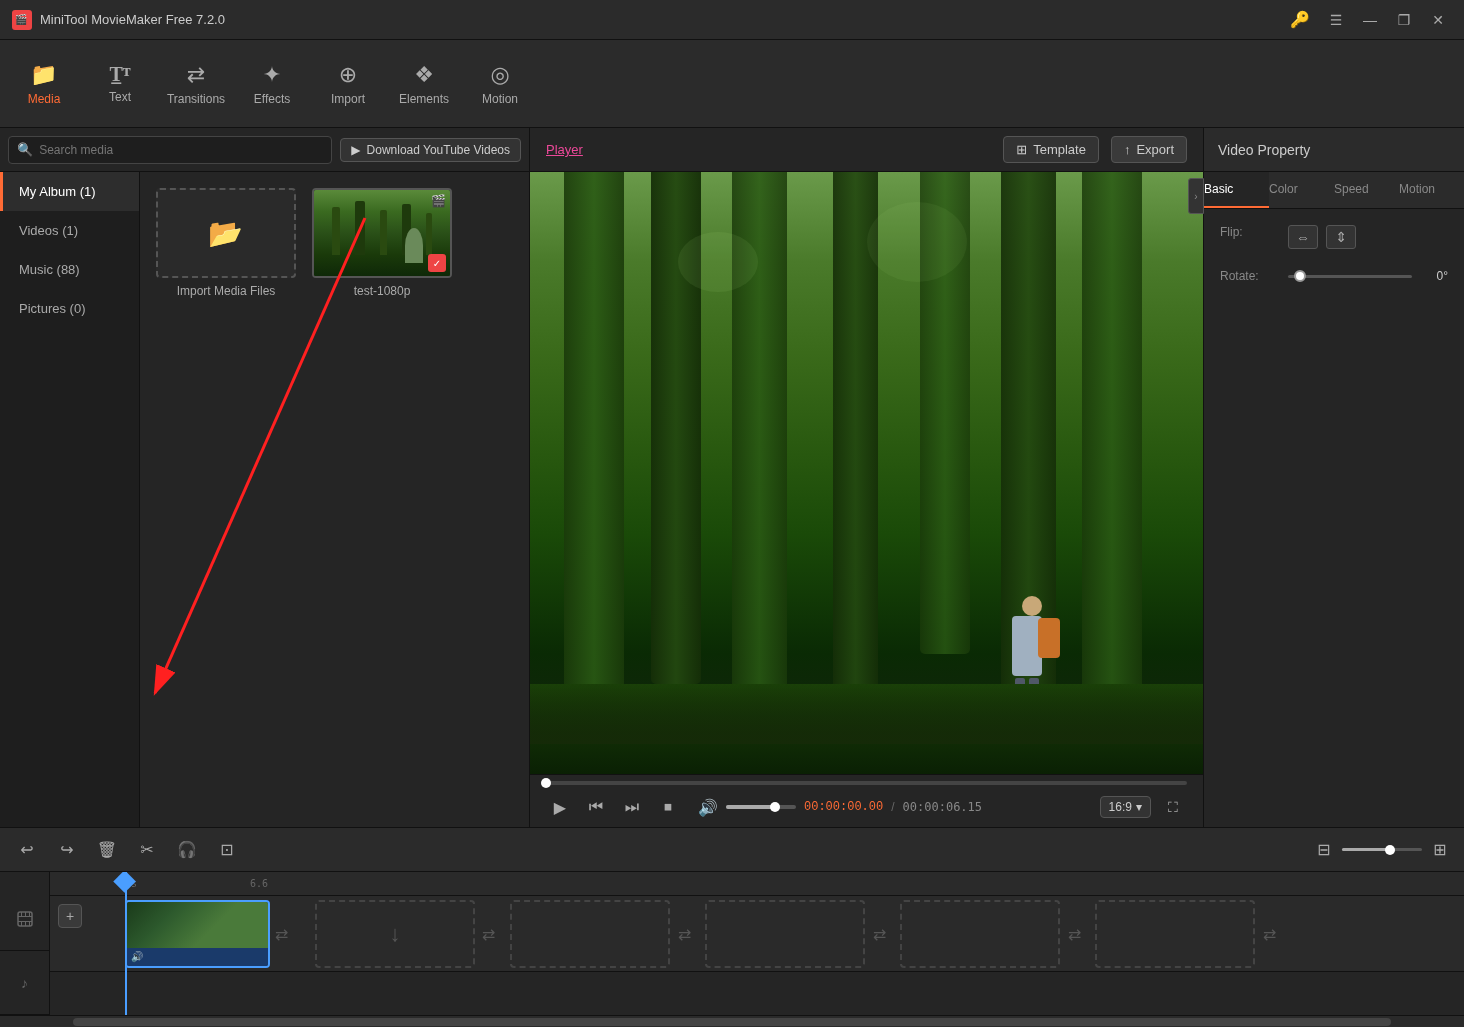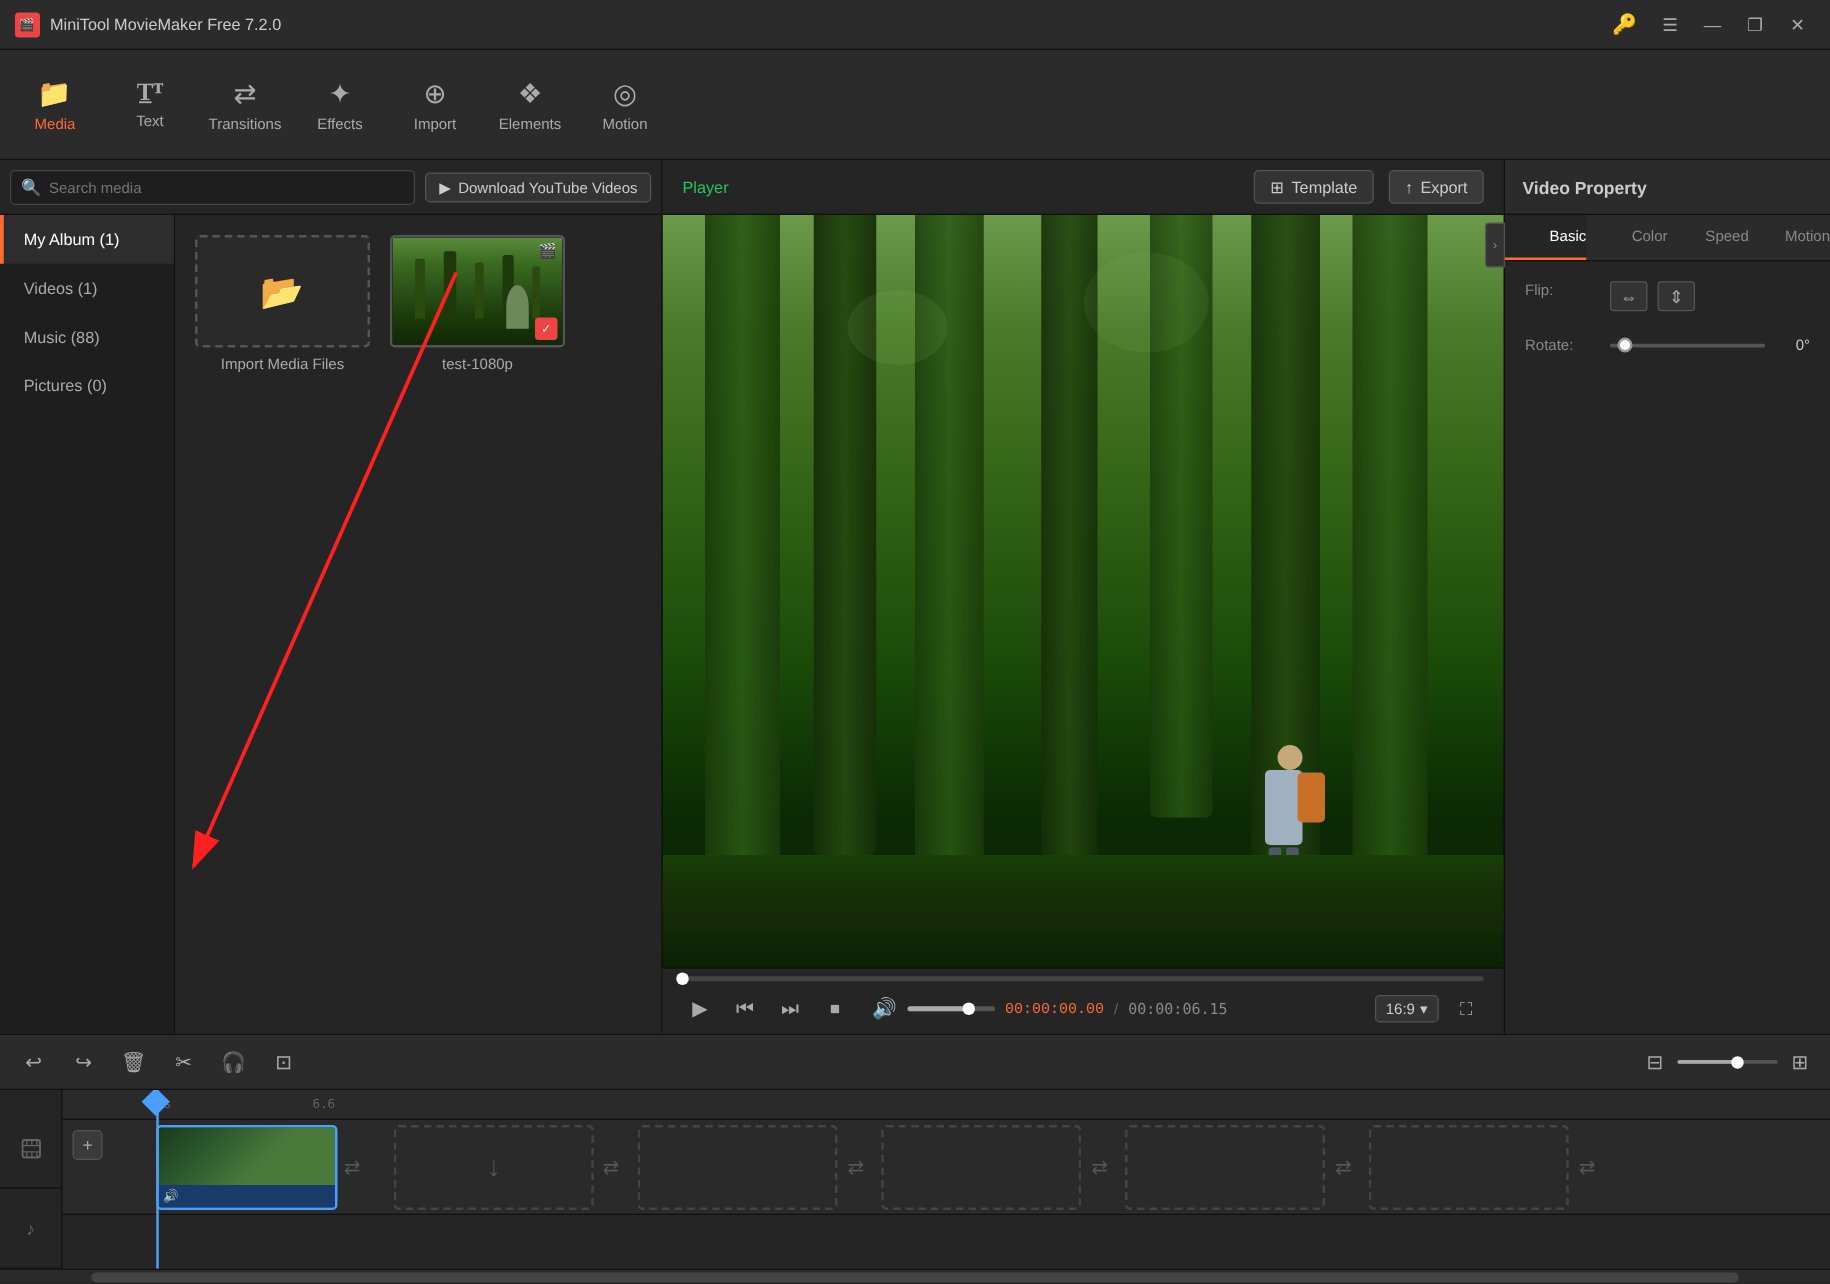--- a/index.html
+++ b/index.html
@@ -183,21 +183,21 @@
     }
     #player-header {
       height: 44px;
       background: #252525;
       display: flex;
       align-items: center;
       padding: 0 16px;
       gap: 12px;
       border-bottom: 1px solid #111;
     }
-    #player-header .player-title { color: #22c55e; font-size: 13px; }
+    #player-header .player-title { color: #ec4899; font-size: 13px; text-decoration: underline; }
     #player-header .spacer { flex: 1; }
     .player-btn {
       display: flex;
       align-items: center;
       gap: 6px;
       background: #333;
       border: 1px solid #555;
       border-radius: 4px;
       padding: 5px 12px;
       color: #ccc;
@@ -292,32 +292,32 @@
       flex-direction: column;
     }
     #right-panel .panel-header {
       height: 44px;
       background: #2b2b2b;
       display: flex;
       align-items: center;
       padding: 0 14px;
       border-bottom: 1px solid #111;
     }
-    .panel-title { font-size: 14px; color: #ccc; font-weight: bold; }
+    .panel-title { font-size: 14px; color: #ccc; }
     .prop-tabs {
       display: flex;
       border-bottom: 1px solid #111;
       background: #2b2b2b;
     }
     .prop-tab {
       flex: 1;
       height: 36px;
       display: flex;
       align-items: center;
-      justify-content: flex-end;
+      justify-content: flex-start;
       cursor: pointer;
       font-size: 12px;
       color: #888;
       border-bottom: 2px solid transparent;
     }
     .prop-tab.active { color: #fff; background: #252525; border-bottom-color: #ff6b35; }
     .prop-content { padding: 16px; flex: 1; }
     .prop-row {
       display: flex;
       align-items: flex-start;

